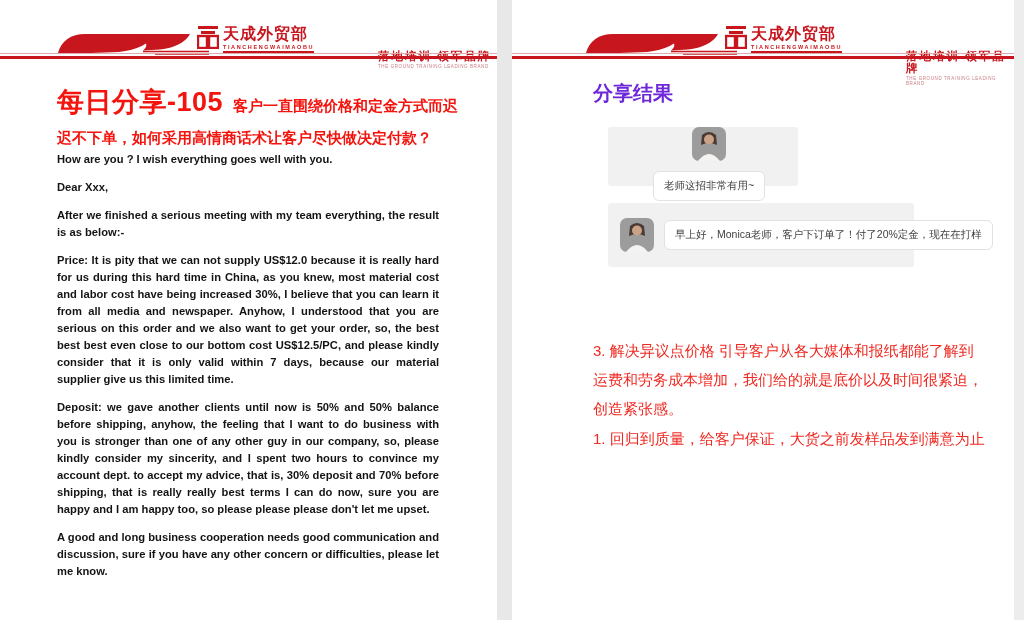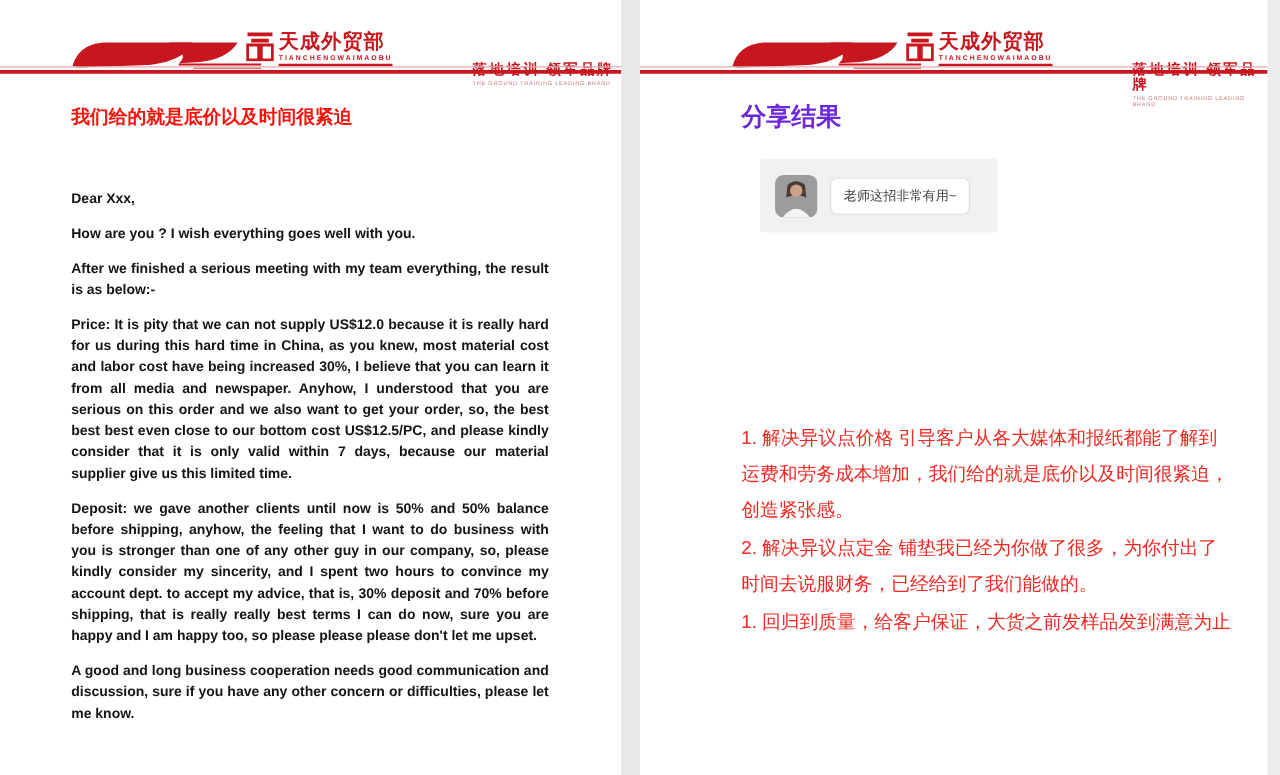--- a/index.html
+++ b/index.html
@@ -44,21 +44,21 @@
   .email-body { position:absolute; left:57px; top:151px; width:382px;
                 font-weight:700; font-size:11.2px; line-height:1.52;
                 color:#141414; text-align:justify; }
   .email-body p { margin:0 0 11px; }
 
   
   .share-title { position:absolute; left:81px; top:80px; font-size:20px; font-weight:700; color:#6d28d9; }
 
   .chat-card { position:absolute; left:96px; background:#f1f1f1; border-radius:3px;
                display:flex; align-items:center; padding-left:12px; gap:10px; }
-  .chat-card-1 { top:127px; width:190px; height:59px; }
+  .chat-card-1 { top:127px; width:190px; height:59px;flex-direction:column; }
   .chat-card-2 { top:203px; width:306px; height:64px; }
   .avatar { width:34px; height:34px; flex:none; }
   .bubble { background:#ffffff; border:1px solid #e2e2e2; border-radius:6px;
             padding:7px 10px; font-size:10.5px; color:#3f3f3f; white-space:nowrap; }
 
   .logic-title { position:absolute; left:81px; top:290px; font-size:21px; font-weight:700;
                  color:#e01f18; font-family:"Liberation Serif", serif; letter-spacing:1px; }
   .logic-list  { position:absolute; left:81px; top:336px; width:392px;
                  font-size:15px; line-height:29px; color:#ef2921; }
   .logic-list p { margin:0 0 1px; }
@@ -93,27 +93,29 @@
       <div class="brand-right">
         <div class="brand-main">落地培训  领军品牌</div>
         <div class="brand-sub">THE GROUND TRAINING LEADING BRAND</div>
       </div>
       <div class="header-line-light"></div>
       <div class="header-line"></div>
     </div>
 
     <div class="title-block">
       <div class="title-line1">
-        <span class="doc-sub-inline">我们给的就是底价以及时间很紧迫</span>
+        <span class="doc-title">每日分享-105</span>
+        <span class="doc-sub-inline">客户一直围绕价格和定金方式而迟</span>
       </div>
+      <div class="doc-sub-line2">迟不下单，如何采用高情商话术让客户尽快做决定付款？</div>
     </div>
 
     <div class="email-body">
+      <p>How are you ?   I wish everything goes well with you.</p>
       <p>Dear Xxx,</p>
-      <p>How are you ?   I wish everything goes well with you.</p>
       <p>After we finished a serious meeting with my team everything, the result is as below:-</p>
       <p>Price: It is pity that we can not supply US$12.0 because it is really hard for us during this hard time in China, as you knew, most material cost and labor cost have being increased 30%, I believe that you can learn it from all media and newspaper. Anyhow, I understood that you are serious on this order and we also want to get your order, so, the best best best even close to our bottom cost US$12.5/PC, and please kindly consider that it is only valid within 7 days, because our material supplier give us this limited time.</p>
       <p>Deposit: we gave another clients until now is 50% and 50% balance before shipping, anyhow, the feeling that I want to do business with you is stronger than one of any other guy in our company, so, please kindly consider my sincerity, and I spent two hours to convince my account dept. to accept my advice, that is, 30% deposit and 70% before shipping, that is really really best terms I can do now, sure you are happy and I am happy too, so please please please don't let me upset.</p>
       <p>A good and long business cooperation needs good communication and discussion, sure if you have any other concern or difficulties, please let me know.</p>
 
     </div>
   </div>
 
   <div class="page page-right">
 
@@ -150,24 +152,32 @@
     <div class="chat-card chat-card-1">
       <svg class="avatar" viewBox="0 0 34 34">
         <rect width="34" height="34" rx="7" fill="#9c9c9c"></rect>
         <path d="M10 8 Q17 2 24 8 L25 18 Q17 14 9 18 Z" fill="#4a3a33"></path>
         <circle cx="17" cy="12.5" r="5" fill="#c9a287"></circle>
         <path d="M6 34 Q17 20 28 34 Z" fill="#f4f3f1"></path>
       </svg>
       <div class="bubble">老师这招非常有用~</div>
     </div>
 
+    <div class="chat-card chat-card-2">
+      <svg class="avatar" viewBox="0 0 34 34">
+        <rect width="34" height="34" rx="7" fill="#9c9c9c"></rect>
+        <path d="M10 8 Q17 2 24 8 L25 18 Q17 14 9 18 Z" fill="#4a3a33"></path>
+        <circle cx="17" cy="12.5" r="5" fill="#c9a287"></circle>
+        <path d="M6 34 Q17 20 28 34 Z" fill="#f4f3f1"></path>
+      </svg>
+      <div class="bubble">早上好，Monica老师，客户下订单了！付了20%定金，现在在打样</div>
+    </div>
 
 
     <div class="logic-list">
-      <p>1. 解决异议点价格  引导客户从各大媒体和报纸都能了解到运费和劳务成本增加，我们给的就是底价以及时间很紧迫，创造紧张感。</p>
-      <p>2. 解决异议点定金  铺垫我已经为你做了很多，为你付出了时间去说服财务，已经给到了我们能做的。</p>
+      <p>3. 解决异议点价格  引导客户从各大媒体和报纸都能了解到运费和劳务成本增加，我们给的就是底价以及时间很紧迫，创造紧张感。</p>
       <p>1. 回归到质量，给客户保证，大货之前发样品发到满意为止</p>
     </div>
   </div>
 
   <div class="gap-strip"></div>
   <div class="right-strip"></div>
 </div>
 
 </body></html>

